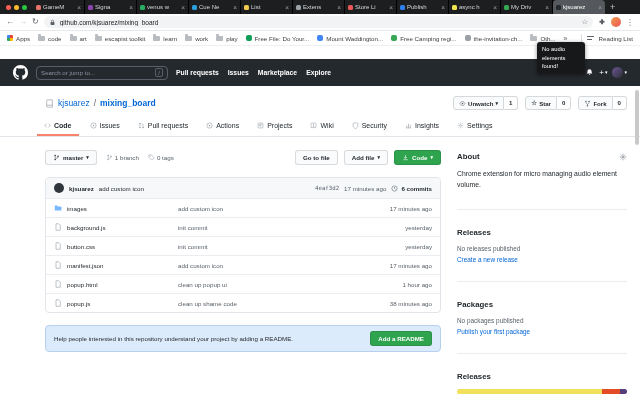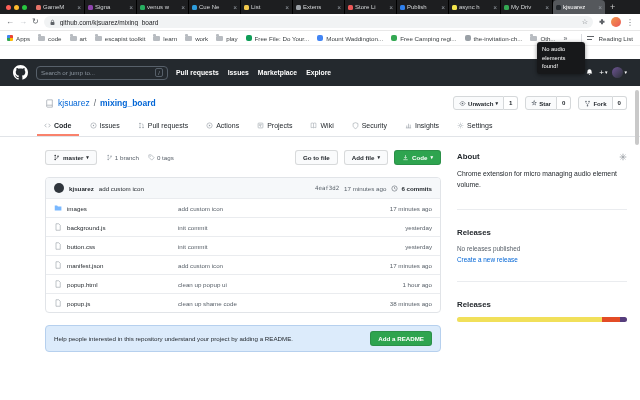--- a/index.html
+++ b/index.html
@@ -605,20 +605,27 @@
       </div>
 
       <div class="ssec">
         <div class="stitle">
             <span>Releases</span>
           </div>
         <div class="sempty">No releases published</div>
         <div class="slink">Create a new release</div>
       </div>
 
+      <div class="ssec">
+        <div class="stitle">
+            <span>Packages</span>
+          </div>
+        <div class="sempty">No packages published</div>
+        <div class="slink">Publish your first package</div>
+      </div>
 
       <div class="ssec">
         <div class="stitle">
             <span>Releases</span>
           </div>
         <div class="langbar">
           <span style="width: 85%; background: rgb(241, 224, 90);"></span>
           <span style="width: 11%; background: rgb(227, 76, 38);"></span>
           <span style="width: 4%; background: rgb(86, 61, 124);"></span>
         </div>

